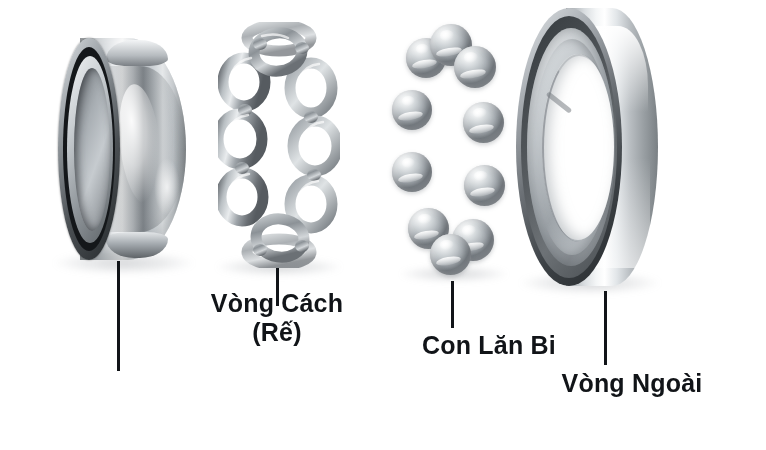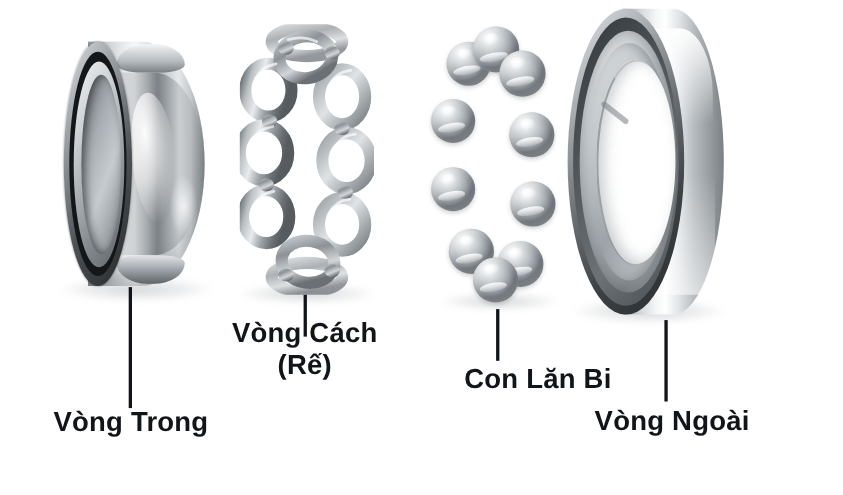--- a/index.html
+++ b/index.html
@@ -221,23 +221,20 @@
     <div class="ir-lip-bot"></div>
     <div class="ir-gloss"></div>
     <div class="ir-gloss2"></div>
     <div class="ir-face-outer"></div>
     <div class="ir-face-ring"></div>
     <div class="ir-face-inner"></div>
     <div class="ir-bore"></div>
   </div>
 
   <div class="leader" style="left:117px; top:261px; height:110px;"></div>
-  <div class="label" style="left:47px; top:370px; width:144px;">
-    <span>Vòng Trong</span>
-  </div>
 
   <div class="shadow" style="left:216px; top:258px; width:126px; height:18px;"></div>
 
   <div class="part" id="cage">
     <svg class="cage-svg" width="122" height="246" viewBox="0 0 122 246">
       <defs>
         <linearGradient id="gMetalA" x1="0" y1="0" x2="1" y2="0.3">
           <stop offset="0%" stop-color="#6f7479"></stop>
           <stop offset="18%" stop-color="#b9bfc3"></stop>
           <stop offset="40%" stop-color="#e9ecee"></stop>
@@ -336,17 +333,17 @@
     <div class="or-face"></div>
     <div class="or-face-2"></div>
     <div class="or-raceway"></div>
     <div class="or-raceway-2"></div>
     <div class="or-bore"></div>
     <div class="or-bore-edge"></div>
     <div class="or-scuff"></div>
   </div>
 
   <div class="leader" style="left:604px; top:291px; height:74px;"></div>
-  <div class="label" style="left:531px; top:369px; width:160px;">
+  <div class="label" style="left:552px; top:369px; width:160px;">
     <span>Vòng Ngoài</span>
   </div>
 
 </div>
 
 </body></html>

